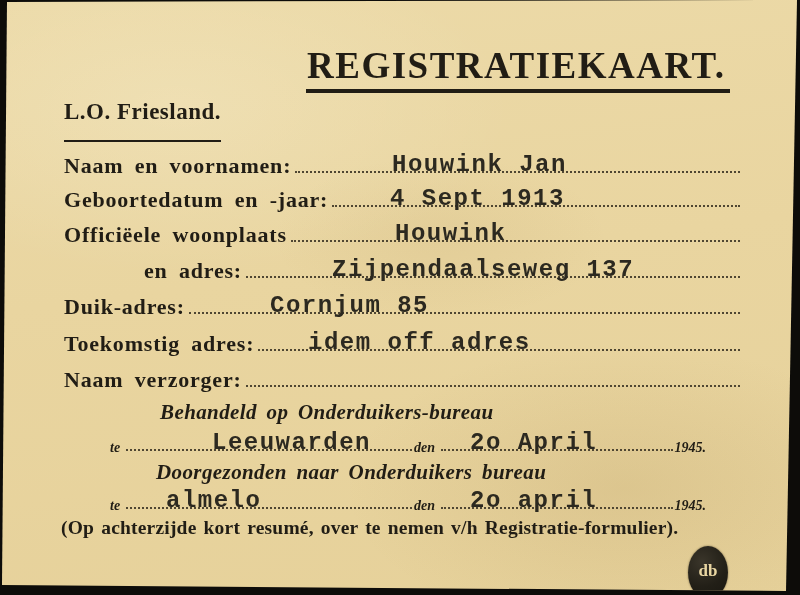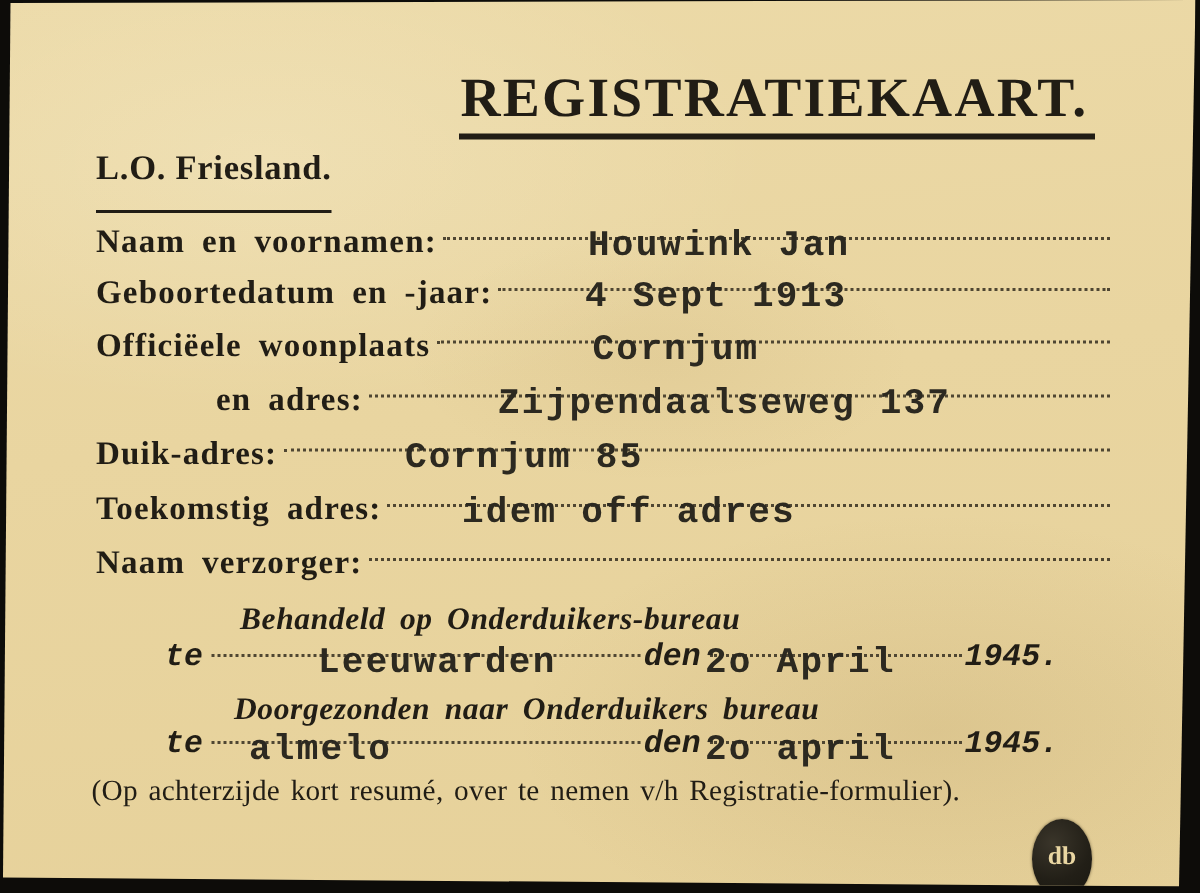--- a/index.html
+++ b/index.html
@@ -25,21 +25,21 @@
     padding:0 4px 2px 1px;white-space:nowrap;
   }
   .org{
     position:absolute;left:64px;top:99px;
     font-size:23px;font-weight:bold;letter-spacing:.5px;
     border-bottom:2.5px solid var(--ink,#211d15);
     padding-bottom:15px;white-space:nowrap;
   }
   .frow{
     position:absolute;left:64px;right:60px;height:34px;
-    display:flex;align-items:center;
+    display:flex;align-items:flex-end;
   }
   .flabel{
     font-size:22px;font-weight:bold;letter-spacing:.8px;word-spacing:5px;
     white-space:nowrap;line-height:1;padding-bottom:1px;
   }
   .fline{
     flex:1;margin-bottom:5px;margin-left:4px;
     border-bottom:2px dotted var(--dots,#4f4632);
     position:relative;height:0;
   }
@@ -47,27 +47,27 @@
     position:absolute;bottom:1px;
     font-family:"Liberation Mono","DejaVu Sans Mono",monospace;
     font-size:24px;font-weight:bold;letter-spacing:1.5px;
     color:var(--typed-ink,#2c2920);white-space:nowrap;line-height:1;
   }
   .italic-head{
     position:absolute;font-size:21px;font-weight:bold;font-style:italic;
     letter-spacing:.4px;word-spacing:4px;white-space:nowrap;margin-left:41px;
   }
   .ilabel{
-    font-size:21px;font-weight:bold;font-style:italic;
-    white-space:nowrap;line-height:1;padding:0 2px 1px 2px;font-family:Liberation Mono, monospace;
+    font-size:14px;font-weight:bold;font-style:italic;
+    white-space:nowrap;line-height:1;padding:0 2px 1px 2px;
   }
   .seg1{flex:0 0 286px;}
   .footer-note{
     position:absolute;left:61px;top:517px;
-    font-size:19.5px;font-weight:normal;letter-spacing:.2px;word-spacing:2px;
+    font-size:19.5px;font-weight:bold;letter-spacing:.2px;word-spacing:2px;
     white-space:nowrap;
   }
   .stamp{
     position:absolute;left:688px;top:546px;width:40px;height:53px;
     border-radius:50%;
     background:radial-gradient(circle at 35% 30%, #3a352a 0%, #221f17 55%, #191710 100%);
     display:flex;align-items:center;justify-content:center;
     box-shadow:0 0 2px rgba(40,30,10,.6);
   }
   .stamp-text{
@@ -98,21 +98,21 @@
 
   <div class="frow" style="top:178px">
     <span class="flabel">Geboortedatum en -jaar:</span>
     <span class="fline"></span>
     <span class="typed" style="left:326px">4 Sept 1913</span>
   </div>
 
   <div class="frow" style="top:213px">
     <span class="flabel">Officiëele woonplaats</span>
     <span class="fline"></span>
-    <span class="typed" style="left:331px">Cornjum</span>
+    <span class="typed" style="left:331px">Houwink</span>
   </div>
 
   <div class="frow" style="top:249px">
     <span class="flabel" style="margin-left:80px">en adres:</span>
     <span class="fline"></span>
     <span class="typed" style="left:268px">Zijpendaalseweg 137</span>
   </div>
 
   <div class="frow" style="top:285px">
     <span class="flabel">Duik-adres:</span>

